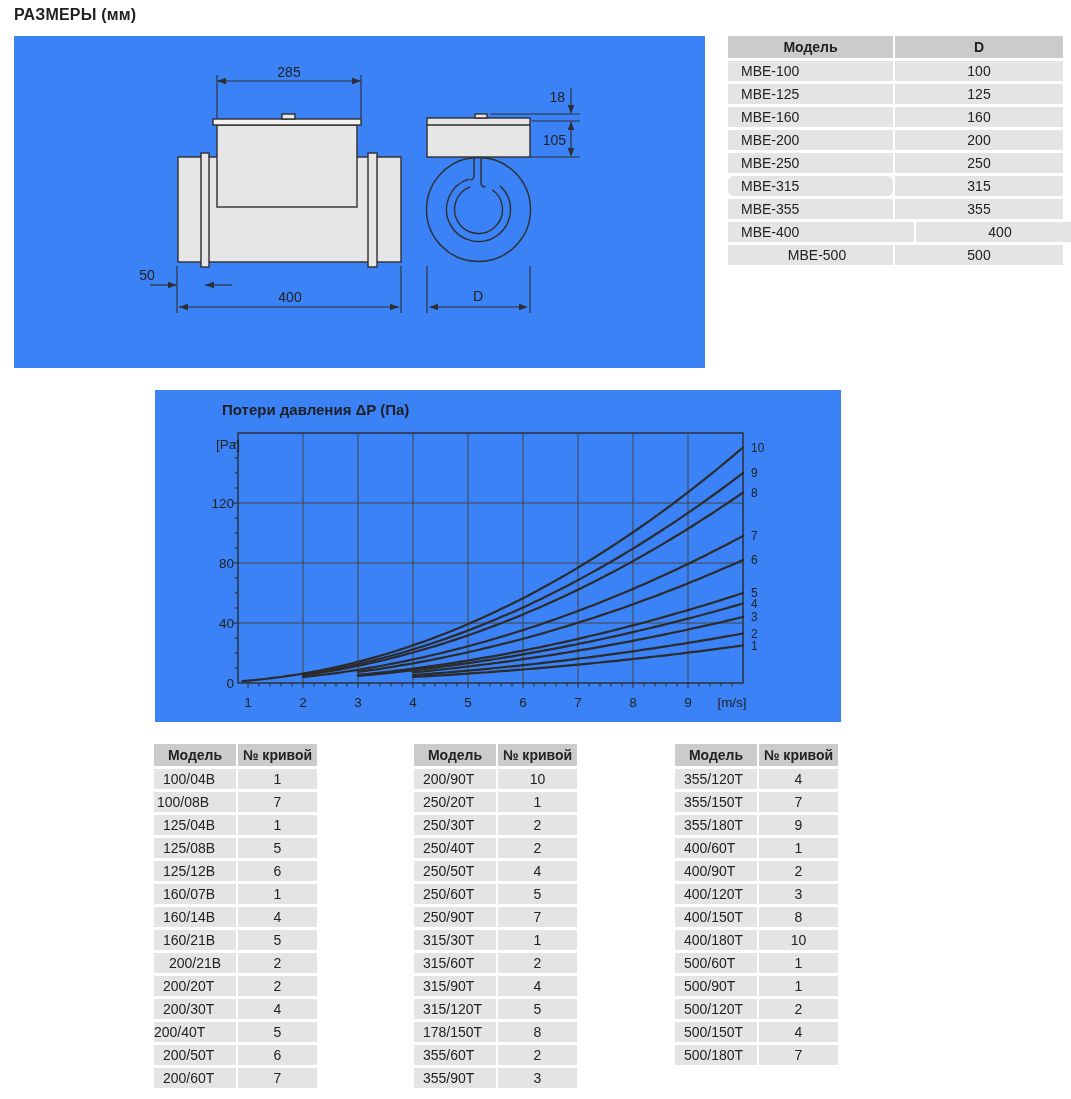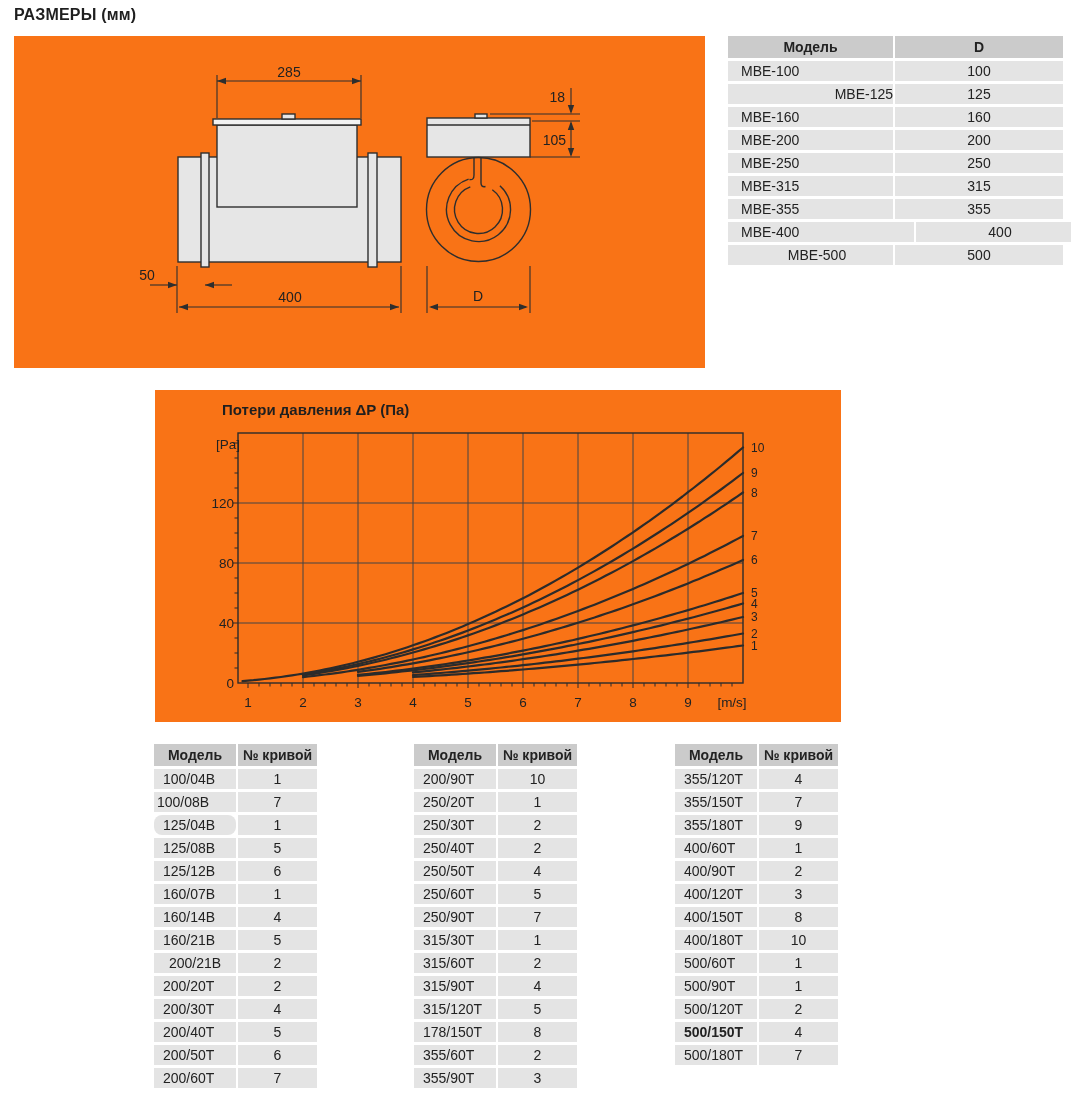--- a/index.html
+++ b/index.html
@@ -1,19 +1,19 @@
 <!DOCTYPE html>
 <html><head>
 <meta charset="utf-8">
 <style>
   html,body{margin:0;padding:0;background:#fff;}
   body{width:1071px;height:1099px;position:relative;font-family:"Liberation Sans",sans-serif;color:#222;overflow:hidden;}
   .abs{position:absolute;}
   .page-title{left:14px;top:6px;font-size:16px;font-weight:bold;letter-spacing:.2px;color:#1f1f1f;}
-  .panel{background:#f97316;}
+  .panel{background:#3b82f6;}
   .drawing-panel{left:14px;top:36px;width:691px;height:332px;}
   .chart-panel{left:155px;top:390px;width:686px;height:332px;}
   .chart-title{position:absolute;left:67px;top:11px;font-size:15px;font-weight:bold;color:#1f1f1f;}
   svg{display:block;}
   svg text{font-family:"Liberation Sans",sans-serif;}
   
   .draw{stroke:#2e2e2e;stroke-width:1.4;fill:none;}
   .dl{stroke:#2e2e2e;stroke-width:1.1;fill:none;}
   .ah{fill:#2e2e2e;stroke:none;}
   .dt{fill:#222;font-size:14px;stroke:none;}
@@ -116,37 +116,37 @@
 <div class="dtable" id="model-table" style="left:728px;top:36px;">
     <div class="trow thead">
       <div class="tcell c-center" style="width: 165px;">Модель</div>
       <div class="tcell c-center" style="width: 168px;">D</div>
     </div>
     <div class="trow">
       <div class="tcell c-left" style="width: 165px; padding-left: 13px;">МВЕ-100</div>
       <div class="tcell c-center" style="width: 168px;">100</div>
     </div>
     <div class="trow">
-      <div class="tcell c-left" style="width: 165px; padding-left: 13px; text-align: right;">МВЕ-125</div>
+      <div class="tcell c-left" style="width: 165px; padding-left: 13px;">МВЕ-125</div>
       <div class="tcell c-center" style="width: 168px;">125</div>
     </div>
     <div class="trow">
       <div class="tcell c-left" style="width: 165px; padding-left: 13px;">МВЕ-160</div>
       <div class="tcell c-center" style="width: 168px;">160</div>
     </div>
     <div class="trow">
       <div class="tcell c-left" style="width: 165px; padding-left: 13px;">МВЕ-200</div>
       <div class="tcell c-center" style="width: 168px;">200</div>
     </div>
     <div class="trow">
       <div class="tcell c-left" style="width: 165px; padding-left: 13px;">МВЕ-250</div>
       <div class="tcell c-center" style="width: 168px;">250</div>
     </div>
     <div class="trow">
-      <div class="tcell c-left" style="width: 165px; padding-left: 13px;">МВЕ-315</div>
+      <div class="tcell c-left" style="width: 165px; padding-left: 13px; border-radius: 6px;">МВЕ-315</div>
       <div class="tcell c-center" style="width: 168px;">315</div>
     </div>
     <div class="trow">
       <div class="tcell c-left" style="width: 165px; padding-left: 13px;">МВЕ-355</div>
       <div class="tcell c-center" style="width: 168px;">355</div>
     </div>
     <div class="trow">
       <div class="tcell c-left" style="width: 186px; padding-left: 13px;">МВЕ-400</div>
       <div class="tcell c-center" style="width: 168px;">400</div>
     </div>
@@ -277,21 +277,21 @@
     </div>
     <div class="trow">
       <div class="tcell c-left" style="width: 82px; padding-left: 9px;">100/04В</div>
       <div class="tcell c-center" style="width: 79px;">1</div>
     </div>
     <div class="trow">
       <div class="tcell c-left" style="width: 82px; padding-left: 3px;">100/08В</div>
       <div class="tcell c-center" style="width: 79px;">7</div>
     </div>
     <div class="trow">
-      <div class="tcell c-left" style="width: 82px; padding-left: 9px; border-radius: 8px;">125/04В</div>
+      <div class="tcell c-left" style="width: 82px; padding-left: 9px;">125/04В</div>
       <div class="tcell c-center" style="width: 79px;">1</div>
     </div>
     <div class="trow">
       <div class="tcell c-left" style="width: 82px; padding-left: 9px;">125/08В</div>
       <div class="tcell c-center" style="width: 79px;">5</div>
     </div>
     <div class="trow">
       <div class="tcell c-left" style="width: 82px; padding-left: 9px;">125/12В</div>
       <div class="tcell c-center" style="width: 79px;">6</div>
     </div>
@@ -313,21 +313,21 @@
     </div>
     <div class="trow">
       <div class="tcell c-left" style="width: 82px; padding-left: 9px;">200/20Т</div>
       <div class="tcell c-center" style="width: 79px;">2</div>
     </div>
     <div class="trow">
       <div class="tcell c-left" style="width: 82px; padding-left: 9px;">200/30Т</div>
       <div class="tcell c-center" style="width: 79px;">4</div>
     </div>
     <div class="trow">
-      <div class="tcell c-left" style="width: 82px; padding-left: 9px;">200/40Т</div>
+      <div class="tcell c-left" style="width: 82px; ">200/40Т</div>
       <div class="tcell c-center" style="width: 79px;">5</div>
     </div>
     <div class="trow">
       <div class="tcell c-left" style="width: 82px; padding-left: 9px;">200/50Т</div>
       <div class="tcell c-center" style="width: 79px;">6</div>
     </div>
     <div class="trow">
       <div class="tcell c-left" style="width: 82px; padding-left: 9px;">200/60Т</div>
       <div class="tcell c-center" style="width: 79px;">7</div>
     </div>
@@ -437,20 +437,20 @@
     </div>
     <div class="trow">
       <div class="tcell c-left" style="width: 82px; padding-left: 9px;">500/90Т</div>
       <div class="tcell c-center" style="width: 79px;">1</div>
     </div>
     <div class="trow">
       <div class="tcell c-left" style="width: 82px; padding-left: 9px;">500/120Т</div>
       <div class="tcell c-center" style="width: 79px;">2</div>
     </div>
     <div class="trow">
-      <div class="tcell c-left" style="width: 82px; padding-left: 9px; font-weight: bold;">500/150Т</div>
+      <div class="tcell c-left" style="width: 82px; padding-left: 9px;">500/150Т</div>
       <div class="tcell c-center" style="width: 79px;">4</div>
     </div>
     <div class="trow">
       <div class="tcell c-left" style="width: 82px; padding-left: 9px;">500/180Т</div>
       <div class="tcell c-center" style="width: 79px;">7</div>
     </div>
   </div>
 
 </body></html>

